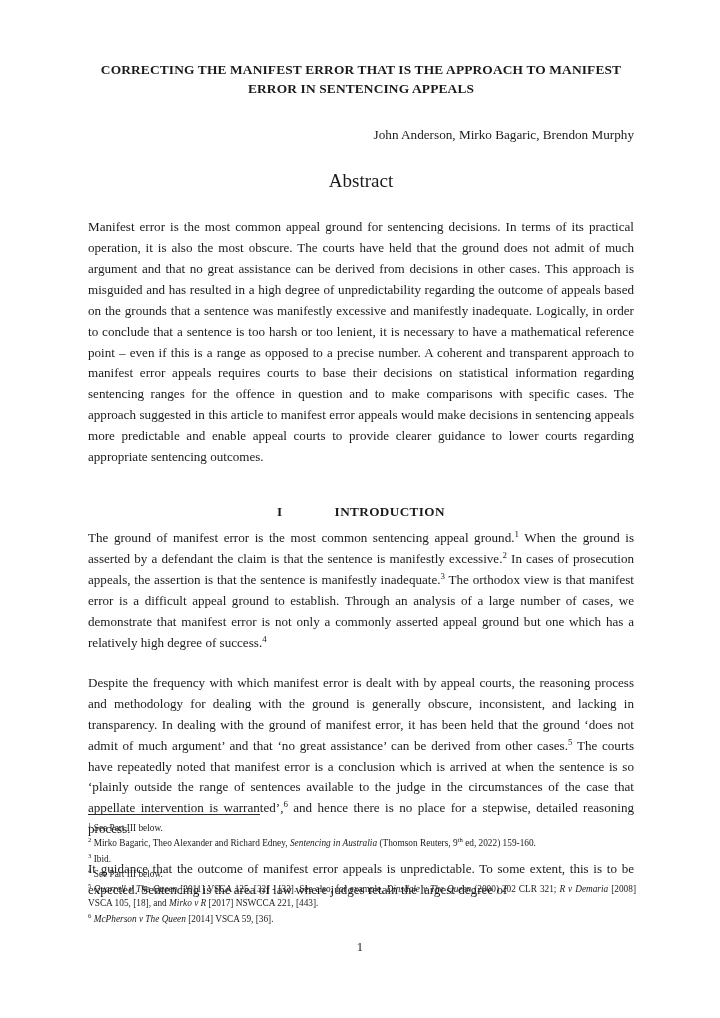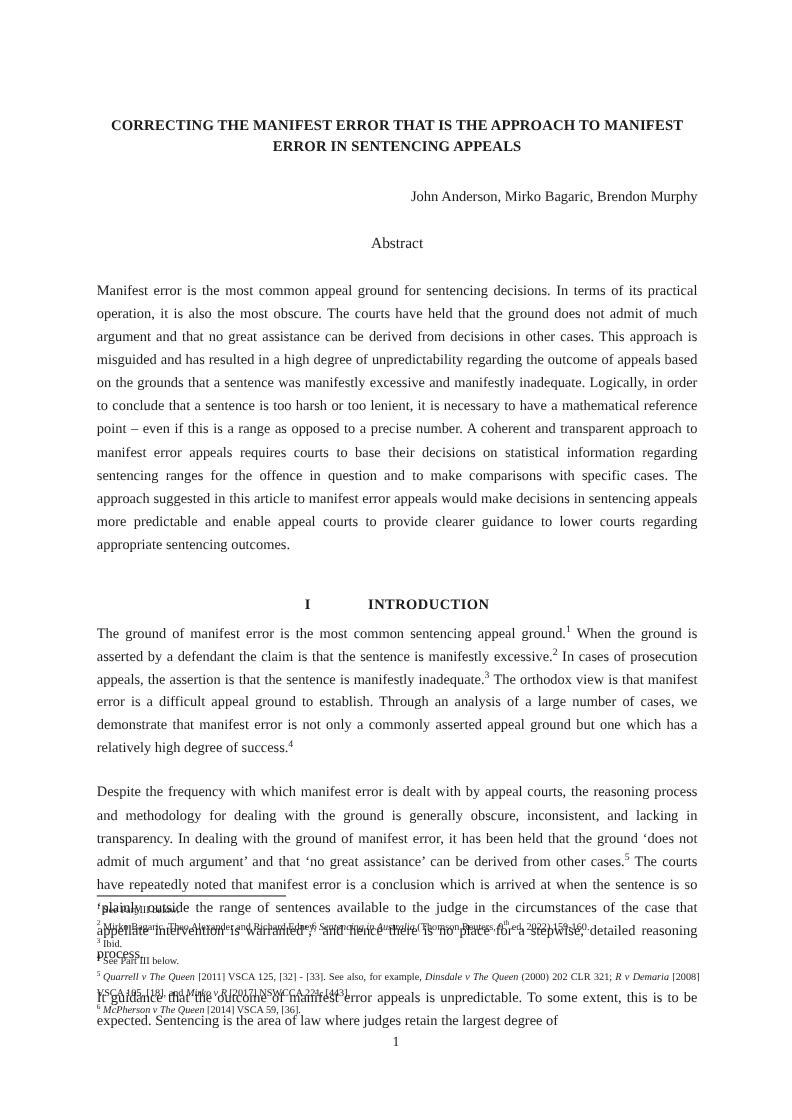--- a/index.html
+++ b/index.html
@@ -11,41 +11,41 @@
     font-family: "Liberation Serif", "DejaVu Serif", serif;
     color: #1a1a1a;
     -webkit-font-smoothing: antialiased;
   }
   .page {
     position: relative;
     width: 720px;
     height: 1018px;
     background: #ffffff;
     box-sizing: border-box;
-    padding: 104px 86px 0 88px;
+    padding: 60px 86px 0 88px;
     overflow: hidden;
   }
   .doc-title {
     font-size: 13.4px;
     font-weight: bold;
     text-align: center;
     line-height: 1.42;
     letter-spacing: 0.15px;
     margin: 0 10px;
     text-transform: uppercase;
   }
   .authors {
     text-align: right;
     font-size: 13.2px;
     margin-top: 28px;
     line-height: 1.3;
   }
   .abstract-label {
     text-align: center;
-    font-size: 14px;
+    font-size: 19px;
     margin-top: 26px;
     line-height: 1.3;
   }
   .abstract-body {
     margin-top: 23px;
     font-size: 13.1px;
     line-height: 1.60;
     text-align: justify;
     text-justify: inter-word;
     hyphens: none;

